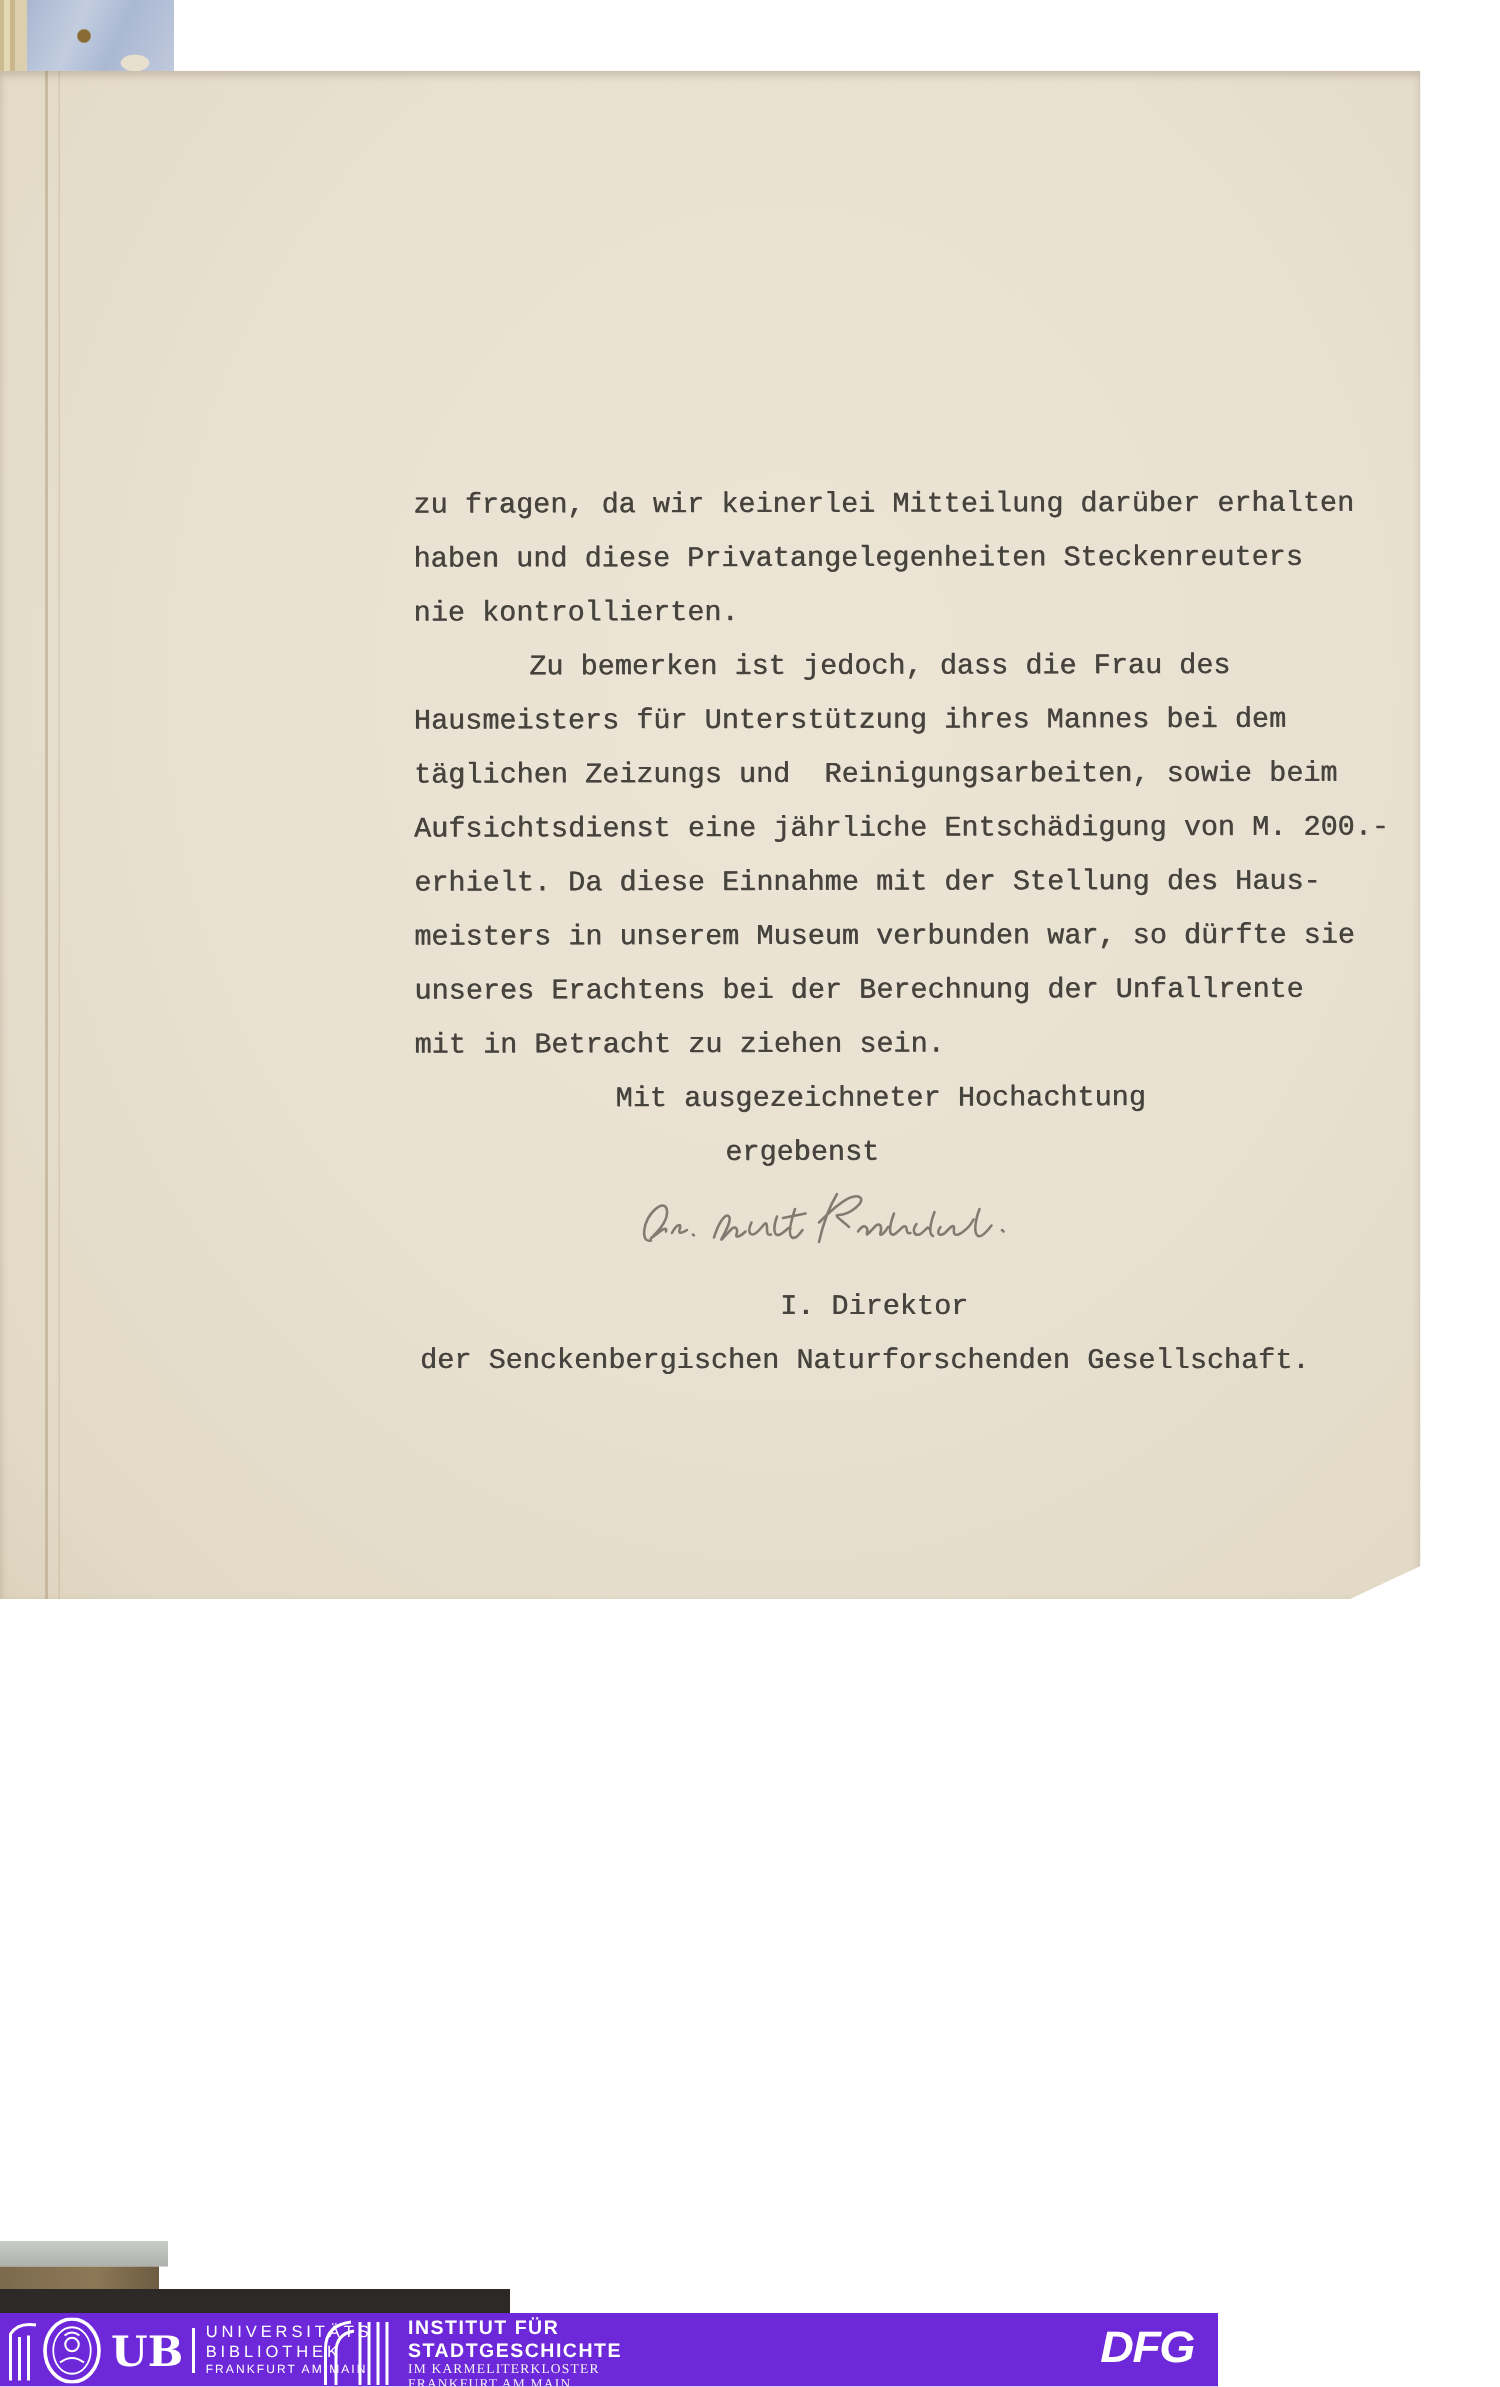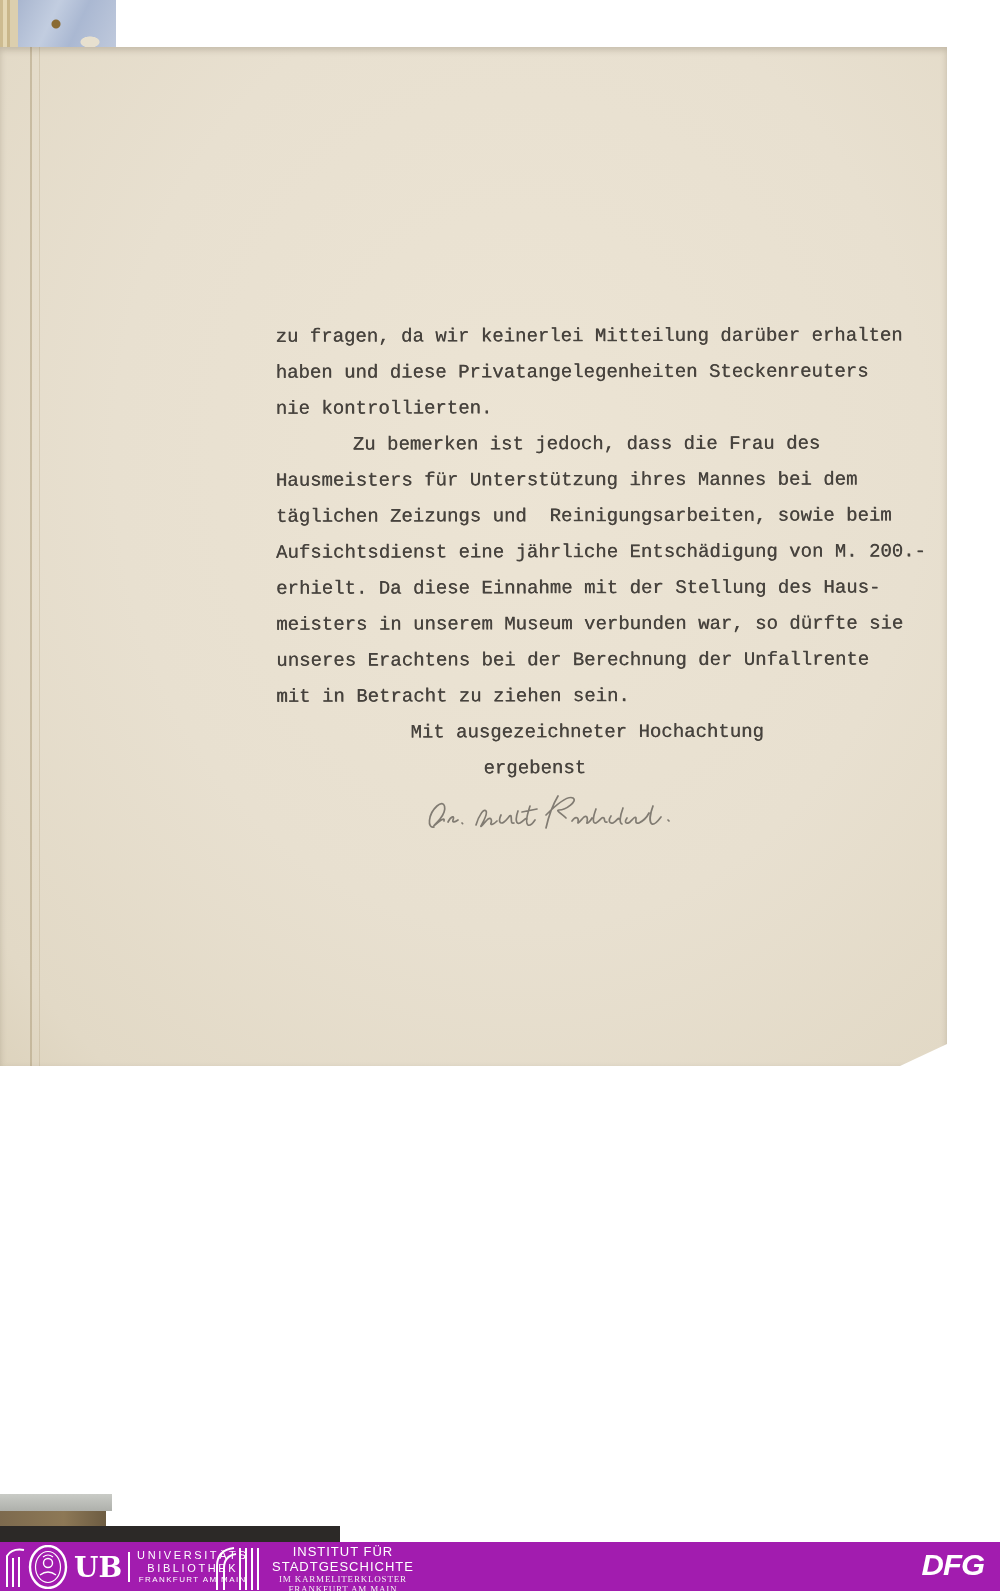--- a/index.html
+++ b/index.html
@@ -44,30 +44,30 @@
     background:#4b463f;opacity:.85;}
 
   
   .strip-gray{position:absolute;left:0;top:1494px;width:112px;height:17px;
     background:linear-gradient(180deg,#c9cbc6,#aeb0ab);}
   .strip-brown{position:absolute;left:0;top:1511px;width:106px;height:15px;
     background:linear-gradient(90deg,#7d6a4e,#8d7856 60%,#6d5c42);}
   .strip-dark{position:absolute;left:0;top:1526px;width:340px;height:16px;background:#2c2927;}
 
   
-  .bar{position:absolute;left:0;top:1542px;width:1000px;height:49px;background:#a21caf;overflow:hidden;text-align:center;}
+  .bar{position:absolute;left:0;top:1542px;width:812px;height:49px;background:#6d28d9;overflow:hidden;}
   .bar *{color:#fff;}
   .ub{position:absolute;left:4px;top:3px;display:flex;align-items:center;}
   .ub-abbr{font-family:"DejaVu Serif",serif;font-weight:bold;font-size:28px;line-height:1;margin:2px 6px 0 4px;}
   .ub-sep{width:2px;height:30px;background:#fff;margin-right:7px;}
   .ub-text{font-size:11px;letter-spacing:2.6px;font-weight:400;line-height:13px;white-space:nowrap;}
   .ub-text .small{font-size:8px;letter-spacing:1.4px;line-height:10px;}
   .isg{position:absolute;left:214px;top:2px;display:flex;align-items:flex-start;}
   .isg-text{margin-left:12px;white-space:nowrap;}
-  .isg-text .b{font-size:13px;font-weight:normal;letter-spacing:1px;line-height:15px;}
+  .isg-text .b{font-size:13px;font-weight:bold;letter-spacing:1px;line-height:15px;}
   .isg-text .s{font-size:9px;letter-spacing:.8px;line-height:10px;color:#f2f2f2;font-family:Liberation Serif, serif;}
   .lib-name{position:absolute;left:458px;top:13px;font-size:16.5px;color:#dedede;white-space:nowrap;}
   .dfg{position:absolute;right:16px;top:5px;font-size:31px;font-weight:bold;font-style:italic;
     letter-spacing:-1px;transform:scaleY(.95);}
   svg{display:block;}
 </style>
 </head>
 <body>
 
 <div class="stage">
@@ -97,20 +97,24 @@
       <g fill="none" stroke="#6f6a62" stroke-width="1.7" stroke-linecap="round" stroke-linejoin="round">
         <path d="M16,40 C9,42 10,27 19,19 C27,12 30,22 22,32 C18,37 13,41 18,37 C23,33 27,30 26,34 M30,35 C33,29 37,28 35,33 C34,36 37,35 40,33"></path>
         <path d="M44,36 l0.6,0.6"></path>
         <path d="M58,38 C61,28 66,21 68,24 C70,27 65,35 63,39 C62,41 67,35 70,32 C73,30 74,33 73,36 C72,39 76,37 79,34 M83,28 C80,34 82,38 86,35 C90,32 92,27 93,29 C94,32 92,37 96,36 M100,24 C97,32 98,38 102,36 C106,34 108,30 109,32 M112,19 C109,28 107,36 110,38 C112,39 115,36 117,33 M104,25 L119,22"></path>
         <path d="M140,9 C134,19 130,32 128,41 M128,28 C137,19 149,8 155,11 C160,14 148,23 141,23 C137,23 144,27 148,31"></path>
         <path d="M154,34 C158,28 161,31 160,35 C159,38 163,33 166,30 C169,28 170,31 169,35 C168,38 172,35 174,31 M178,22 C175,30 174,37 178,36 C182,34 184,29 186,31 C187,33 186,36 189,35 M193,29 C190,33 191,37 195,36 C199,34 200,30 201,32 M205,21 C202,29 201,36 204,37 M209,31 C206,35 208,38 212,35 C215,32 217,29 218,31 C218,34 217,37 221,36 C225,34 229,30 231,26 M235,19 C232,27 231,35 234,37 C236,38 240,34 243,30"></path>
         <path d="M250,33 l1,1"></path>
       </g>
     </svg>
 
+    <div class="closing">
+        <div class="tline" style="padding-left: 244px;">I. Direktor</div>
+        <div class="tline" style="padding-left: 4px;">der Senckenbergischen Naturforschenden Gesellschaft.</div>
+      </div>
 
     <div class="speck"></div>
   </div>
 
   <div class="strip-gray"></div>
   <div class="strip-brown"></div>
   <div class="strip-dark"></div>
 
   <footer class="bar">
 

